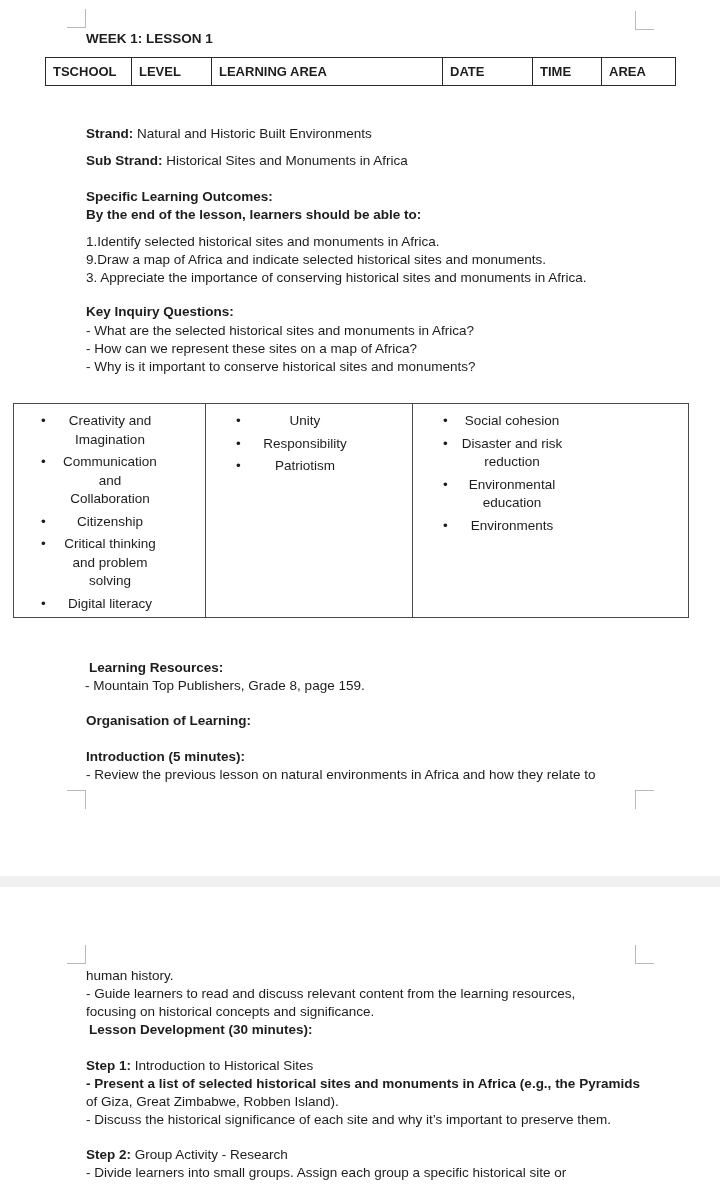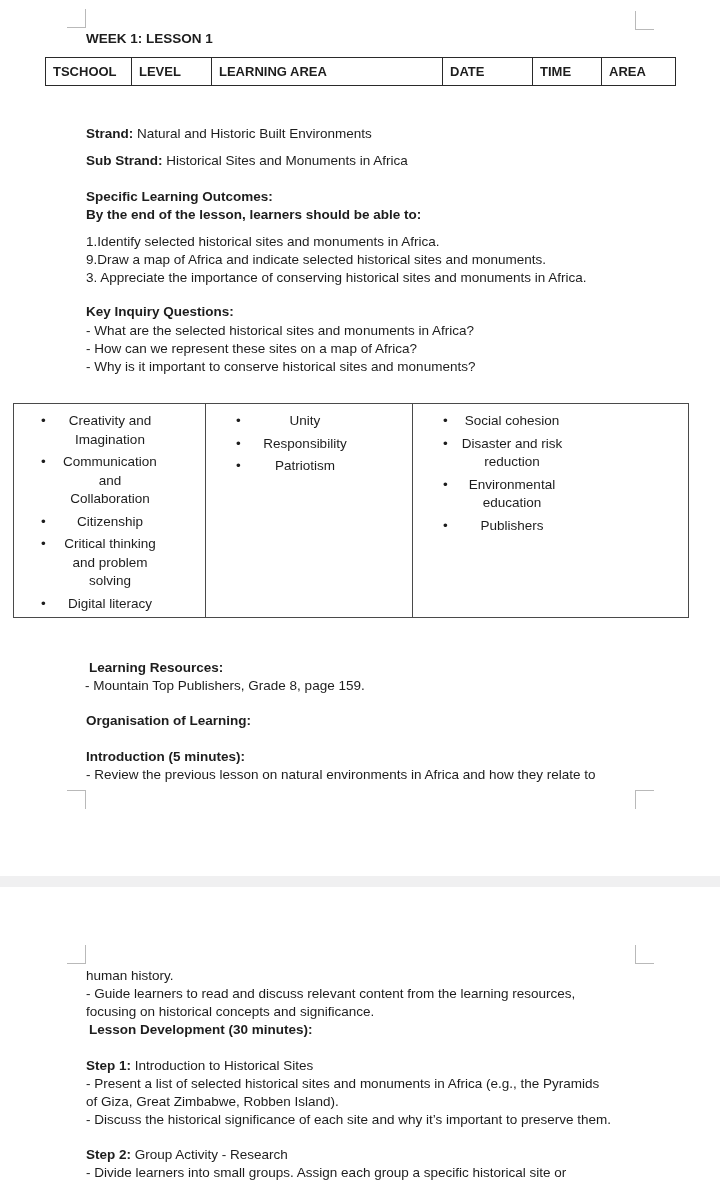--- a/index.html
+++ b/index.html
@@ -117,21 +117,21 @@
         <li>Unity</li>
         <li>Responsibility</li>
         <li>Patriotism</li>
       </ul>
     </td>
     <td class="bd c3">
       <ul>
         <li>Social cohesion</li>
         <li>Disaster and risk reduction</li>
         <li>Environmental education</li>
-        <li>Publishers</li>
+        <li>Environments</li>
       </ul>
     </td>
   </tr>
 </tbody>
   </table>
 
 <div class="line b" style="top:659px;left:89px;">Learning Resources:</div>
 <div class="line" style="top:677px;left:85px;">- Mountain Top Publishers, Grade 8, page 159.</div>
 <div class="line b" style="top:712px;">Organisation of Learning:</div>
 <div class="line b" style="top:748px;">Introduction (5 minutes):</div>
@@ -141,19 +141,19 @@
 
 <div class="mark tl" style="left:67px;top:945px;"></div>
 <div class="mark tr" style="left:635px;top:945px;"></div>
 
 <div class="line" style="top:967px;">human history.</div>
 <div class="line" style="top:985px;">- Guide learners to read and discuss relevant content from the learning resources,</div>
 <div class="line" style="top:1003px;">focusing on historical concepts and significance.</div>
 <div class="line b" style="top:1021px;left:89px;">Lesson Development (30 minutes):</div>
 
 <div class="line" style="top:1057px;"><span class="b">Step 1:</span><span> Introduction to Historical Sites</span></div>
-<div class="line" style="top:1075px;">- Present a list of selected historical sites and monuments in Africa (e.g., the Pyramids</div>
+<div class="line" style="top:1075px;font-weight:bold;">- Present a list of selected historical sites and monuments in Africa (e.g., the Pyramids</div>
 <div class="line" style="top:1093px;">of Giza, Great Zimbabwe, Robben Island).</div>
 <div class="line" style="top:1111px;">- Discuss the historical significance of each site and why it’s important to preserve them.</div>
 
 <div class="line" style="top:1146px;"><span class="b">Step 2:</span><span> Group Activity - Research</span></div>
 <div class="line" style="top:1164px;">- Divide learners into small groups. Assign each group a specific historical site or</div>
 <div class="line" style="top:1182px;">monument to research.</div>
 
 </body></html>

